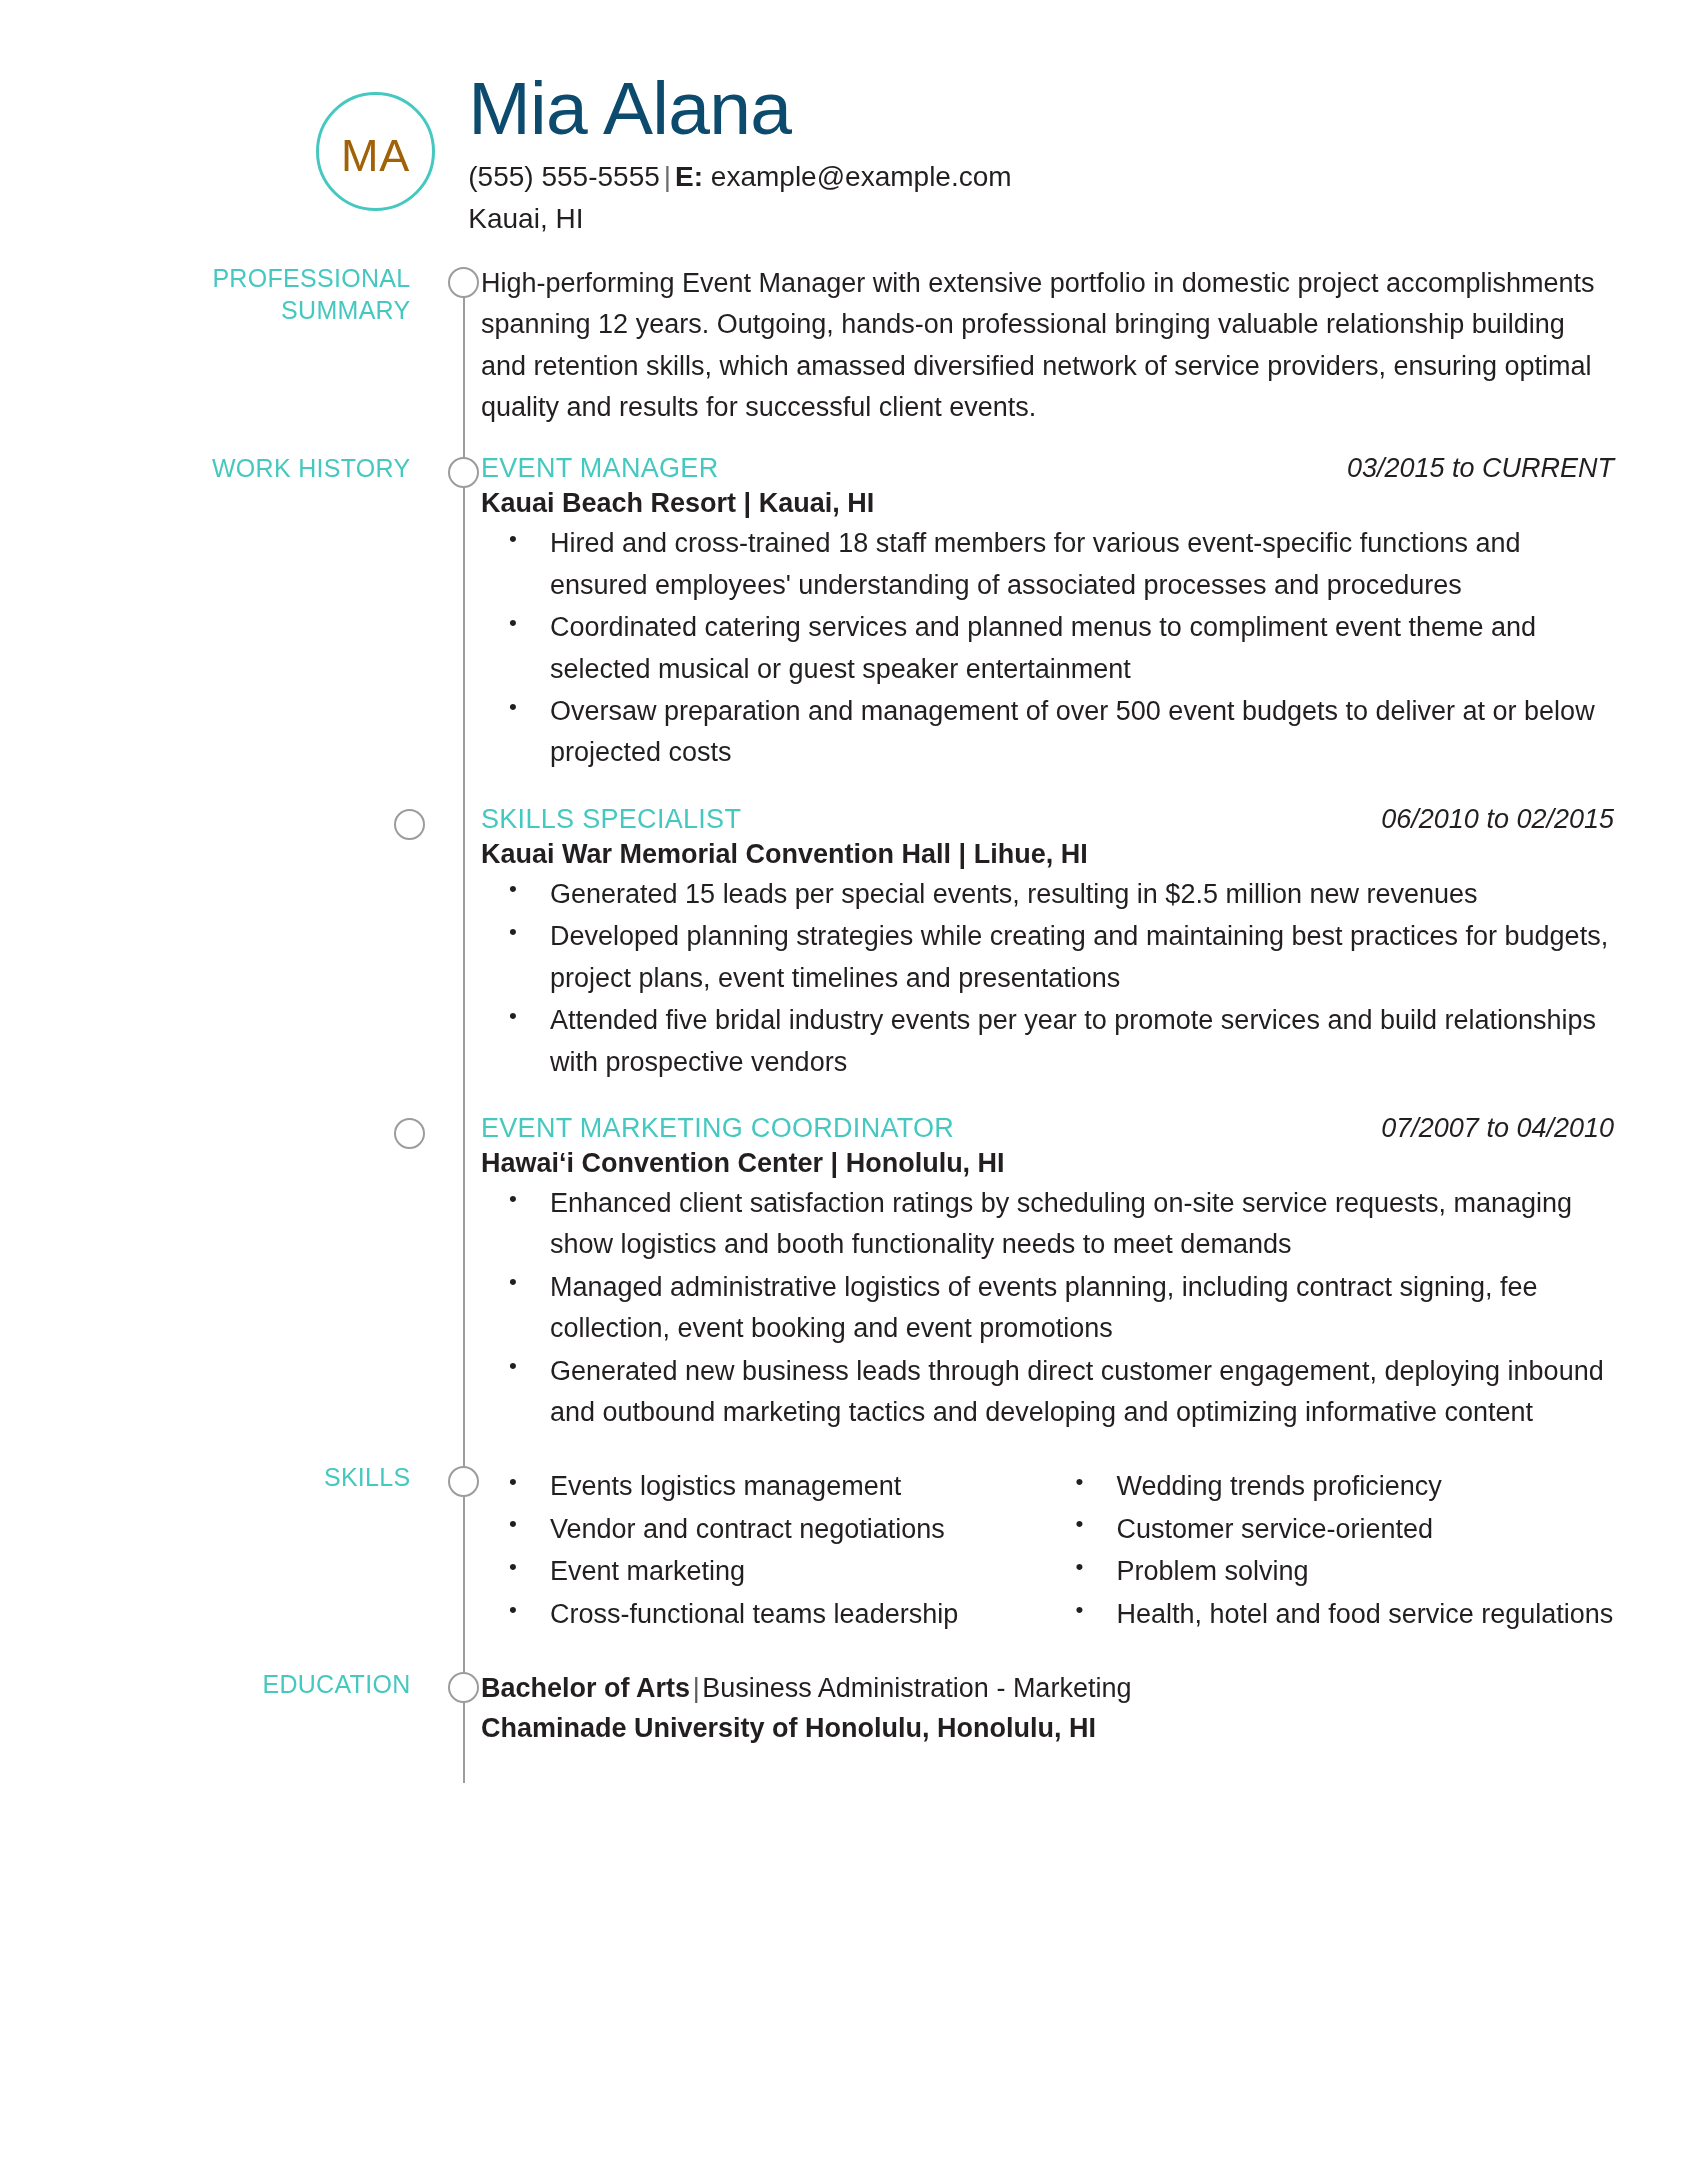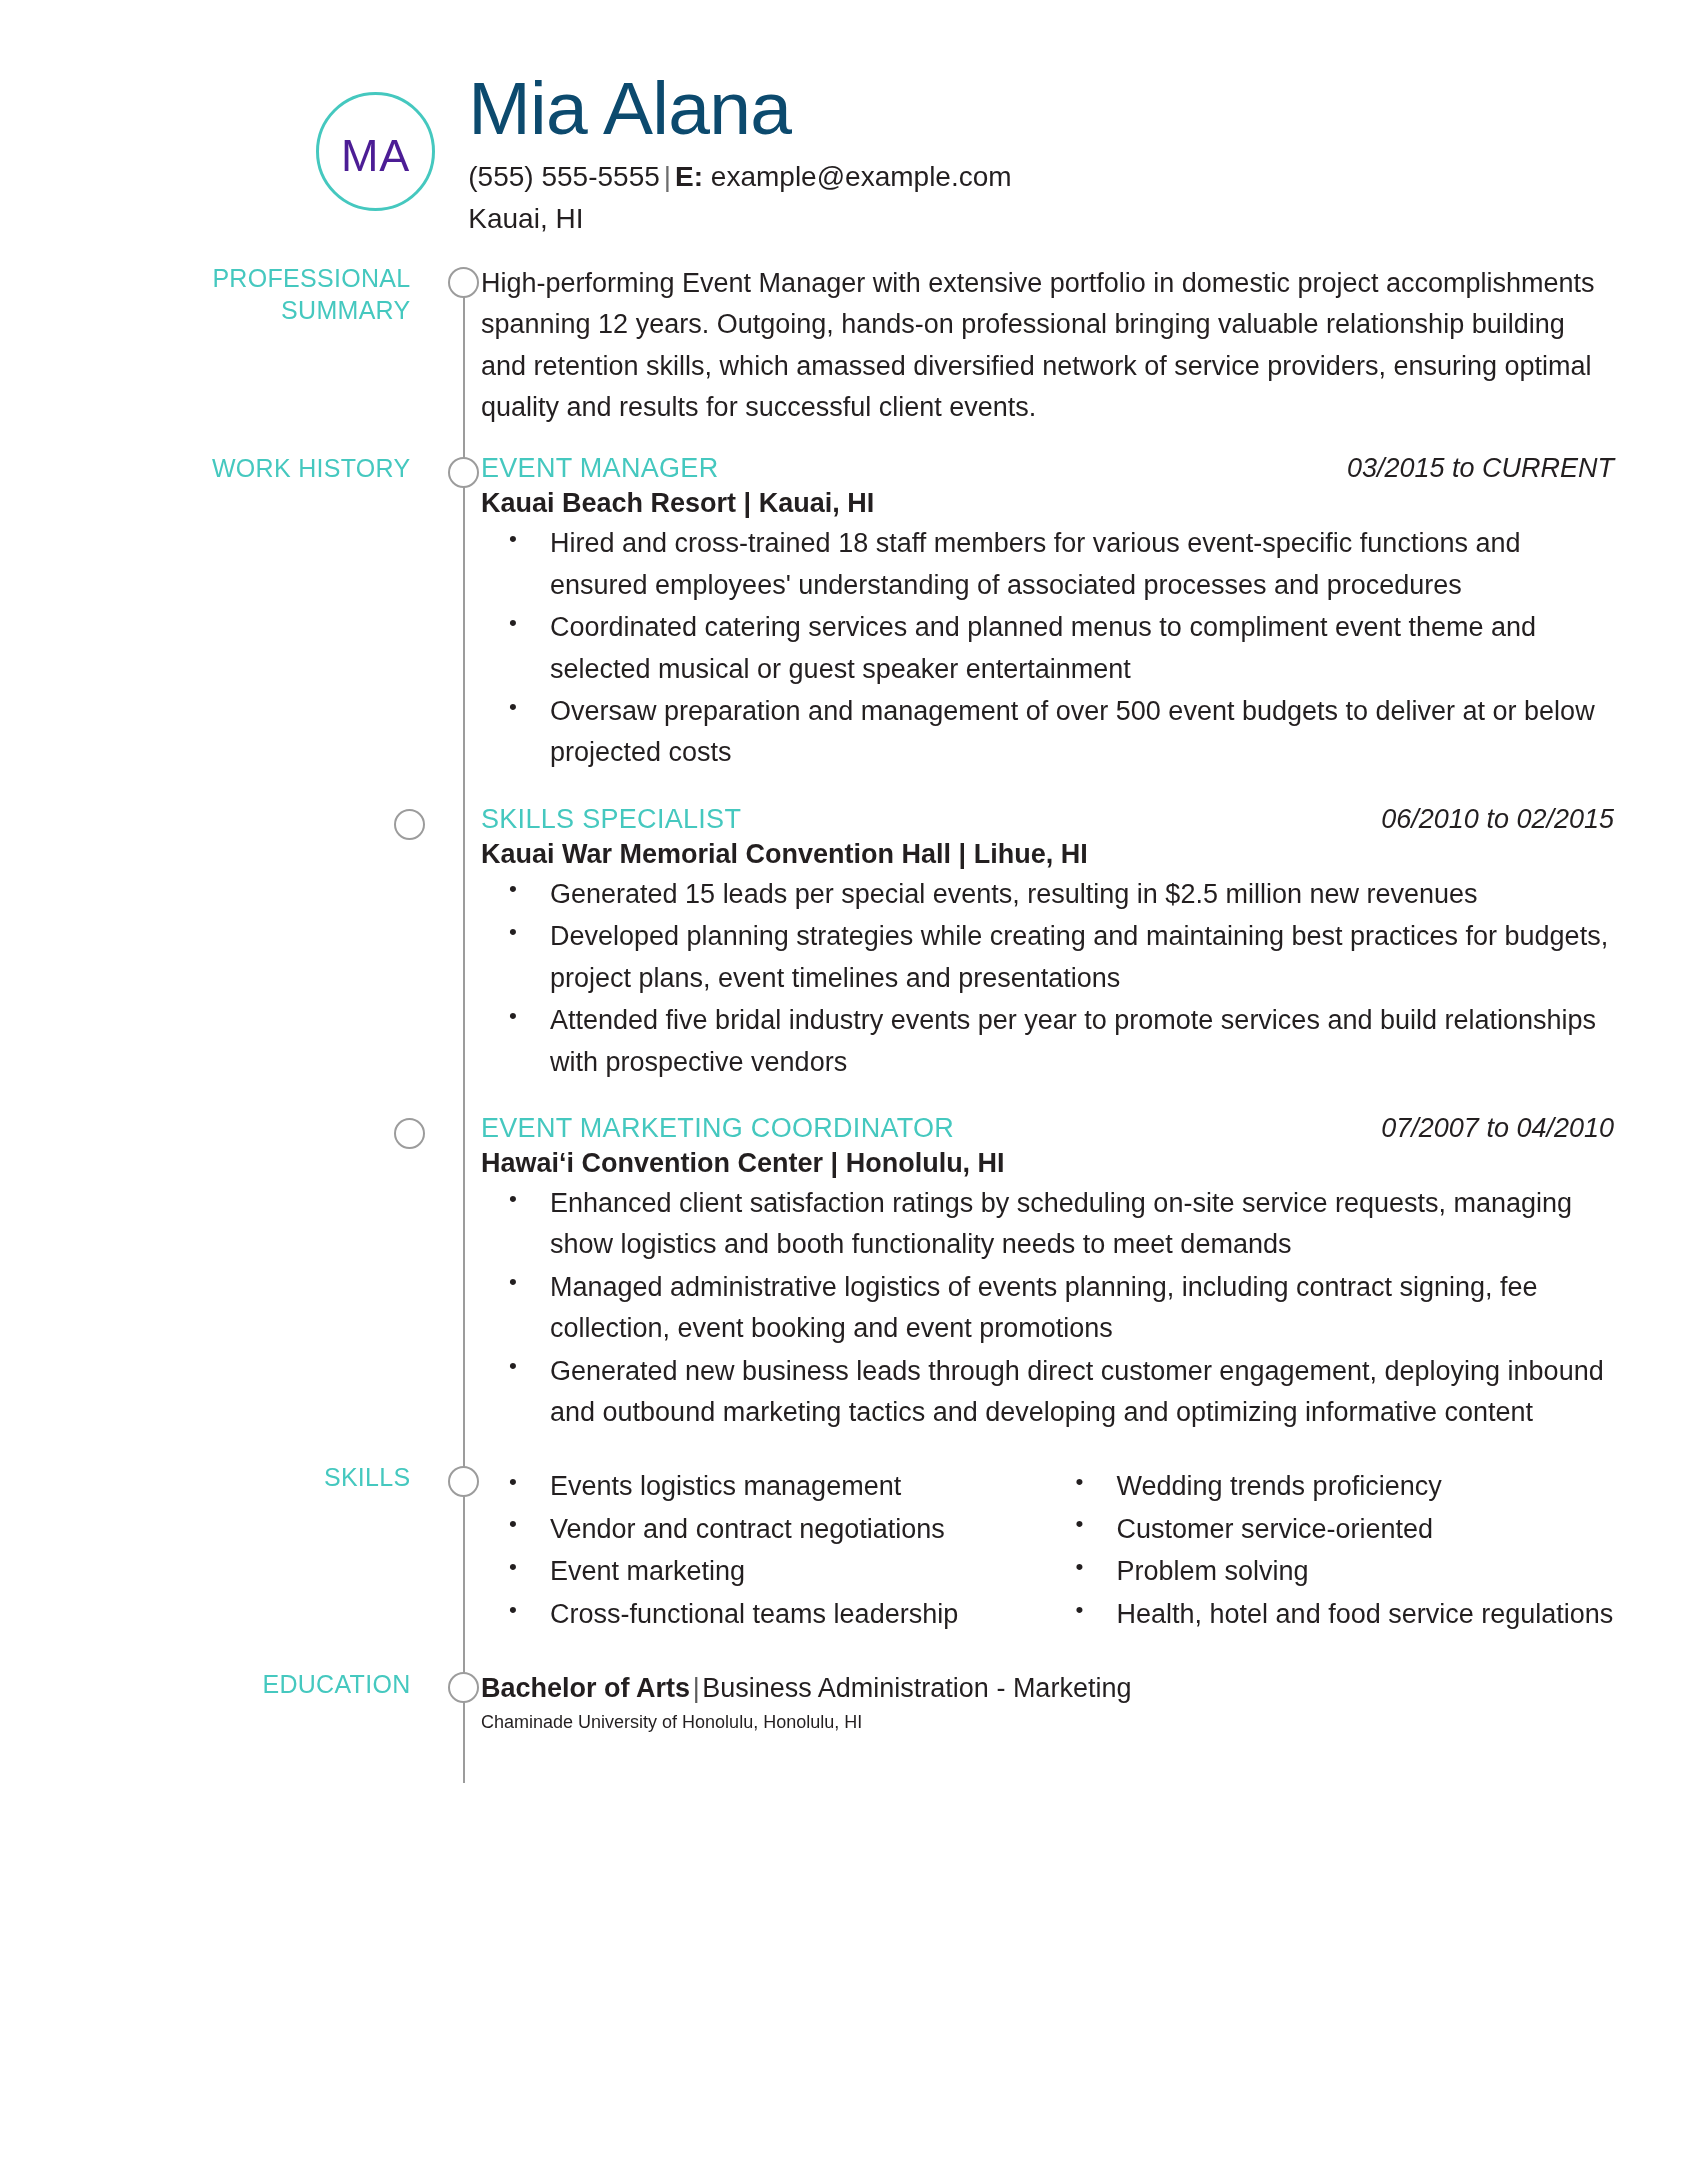--- a/index.html
+++ b/index.html
@@ -47,21 +47,21 @@
     border-radius: 50%;
     border: 3.3px solid #45c8bf;
     display: flex;
     align-items: center;
     justify-content: center;
     box-sizing: border-box;
   }
   .avatar-initials {
     font-size: 45px;
     letter-spacing: 0.7px;
-    color: #4c1d95;
+    color: #a16207;
     font-weight: 400;
     line-height: 1;
     margin-top: 8px;
   }
   .header-text {
     padding-left: 5.3px;
     margin-top: -16px;
   }
   .name {
     font-size: 75px;
@@ -211,21 +211,21 @@
   .skills-col.left { padding-right: 20px; }
 
   
   .edu-line {
     font-size: 27px;
     line-height: 1.47;
     color: #231f20;
   }
   .edu-line .b { font-weight: bold; }
   .edu-line .pipe { color: #5b5b5b; padding: 0 2.6px; }
-  .edu-school { font-weight: normal; font-size: 18px; line-height: 1.47; }
+  .edu-school { font-weight: bold; font-size: 27px; line-height: 1.47; }
 </style>
 </head>
 <body>
 
 <div class="page">
 
   <div class="header">
     <div class="avatar-wrap">
       <div class="avatar">
         <span class="avatar-initials">MA</span>

